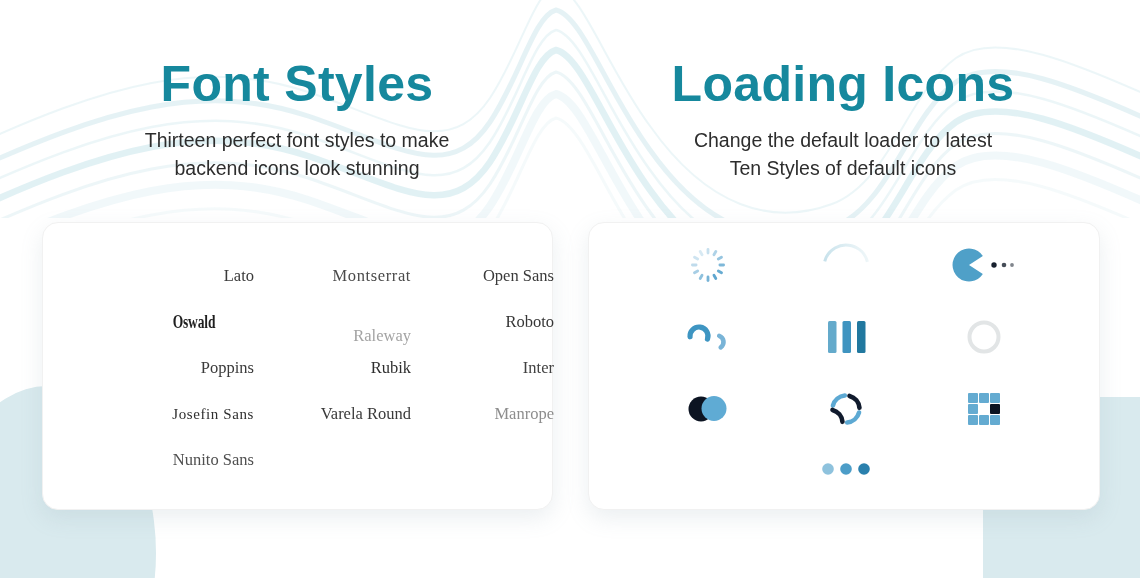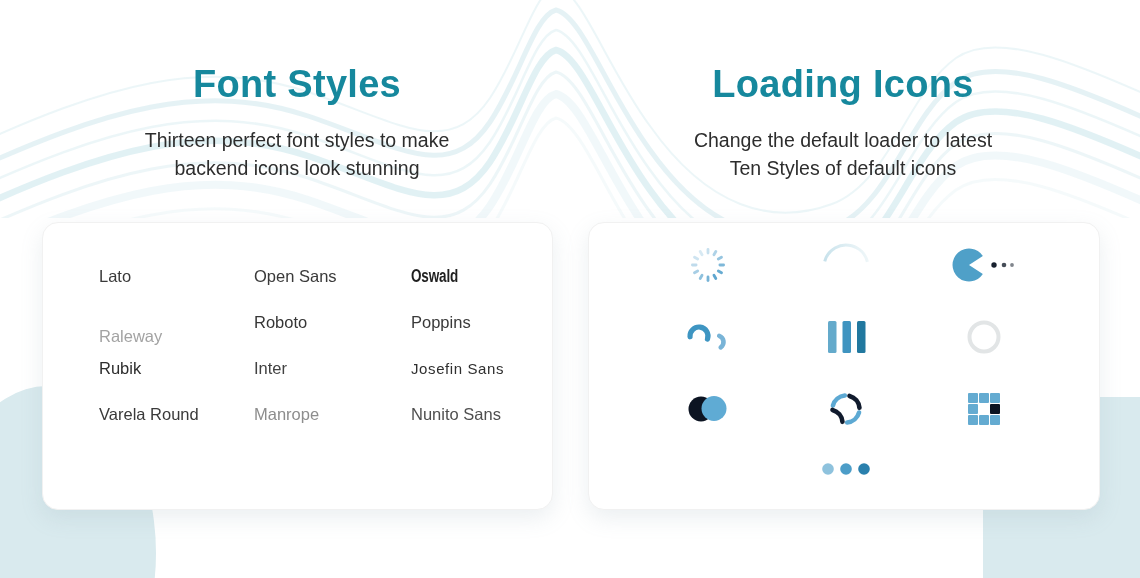--- a/index.html
+++ b/index.html
@@ -16,21 +16,21 @@
   .blob { position:absolute; background:#d9eaee; z-index:0; }
   .blob-left { left:-62px; top:386px; width:218px; height:334px; border-radius:50%; }
   .blob-right { left:983px; top:397px; width:300px; height:300px; border-radius:110px 0 0 0; }
 
   
   .section { position:absolute; top:0; width:514px; text-align:center; z-index:1; }
   .section-left { left:40px; }
   .section-right { left:586px; }
   .section h1 {
     margin-top:62px;
-    font-size:38px; line-height:44px;
+    font-size:50px; line-height:44px;
     font-weight:700; letter-spacing:.3px;
     color:#16889d;
   }
   .subtitle {
     margin-top:20px;
     font-size:19.5px; line-height:28px;
     color:#2d2d2d;
   }
 
   
@@ -44,21 +44,22 @@
   .card-fonts   { left:42px;  top:222px; width:511px; height:288px; }
   .card-loaders { left:588px; top:222px; width:512px; height:288px; }
 
   
   .fonts-grid {
     display:grid;
     grid-template-columns:155px 157px 143px;
     grid-auto-rows:46px;
     align-items:center;
     padding:30px 0 0 56px;
-    text-align:left;
+    text-align:right;
+    font-family:Liberation Serif, serif;
   }
   .font-item { font-size:16.5px; color:#3a3a3a; white-space:nowrap; }
   .f-montserrat { letter-spacing:.6px; color:#4a4a4a; }
   .f-oswald { font-weight:600; font-size:18px; letter-spacing:-.2px; color:#1f1f1f;
               transform:scaleX(.75); transform-origin:0 50%; }
   .f-raleway { font-weight:300; color:#a3a3a3;margin-top:28px; }
   .f-roboto { color:#363636; }
   .f-rubik { font-weight:500; color:#2e2e2e; }
   .f-inter { color:#424242; }
   .f-josefin { font-size:15px; letter-spacing:.6px; color:#2f2f2f; }
@@ -99,20 +100,21 @@
 <div class="blob blob-right"></div>
 
 <div class="section section-left">
   <h1>Font Styles</h1>
   <p class="subtitle"><span>Thirteen perfect font styles to make</span><br><span>backend icons look stunning</span></p>
 </div>
 
 <div class="card card-fonts">
   <div class="fonts-grid">
     <div class="font-item f-lato">Lato</div>
+    <div class="font-item f-montserrat">Montserrat</div>
     <div class="font-item f-opensans">Open Sans</div>
     <div class="font-item f-oswald">Oswald</div>
     <div class="font-item f-raleway">Raleway</div>
     <div class="font-item f-roboto">Roboto</div>
     <div class="font-item f-poppins">Poppins</div>
     <div class="font-item f-rubik">Rubik</div>
     <div class="font-item f-inter">Inter</div>
     <div class="font-item f-josefin">Josefin Sans</div>
     <div class="font-item f-varela">Varela Round</div>
     <div class="font-item f-manrope">Manrope</div>

